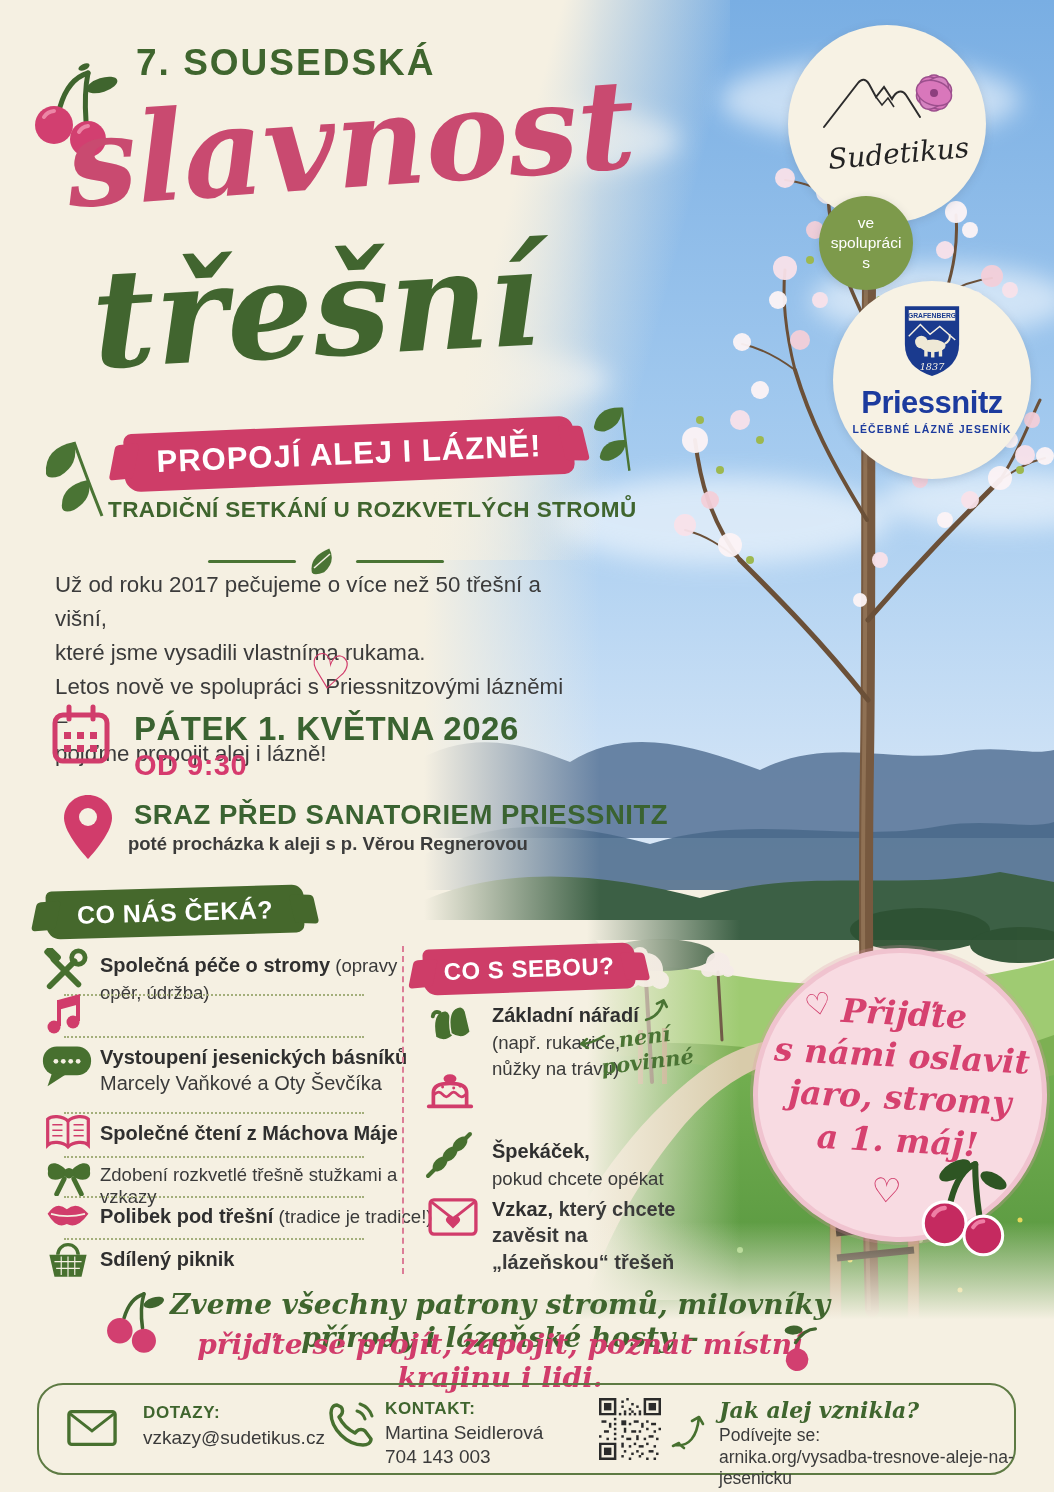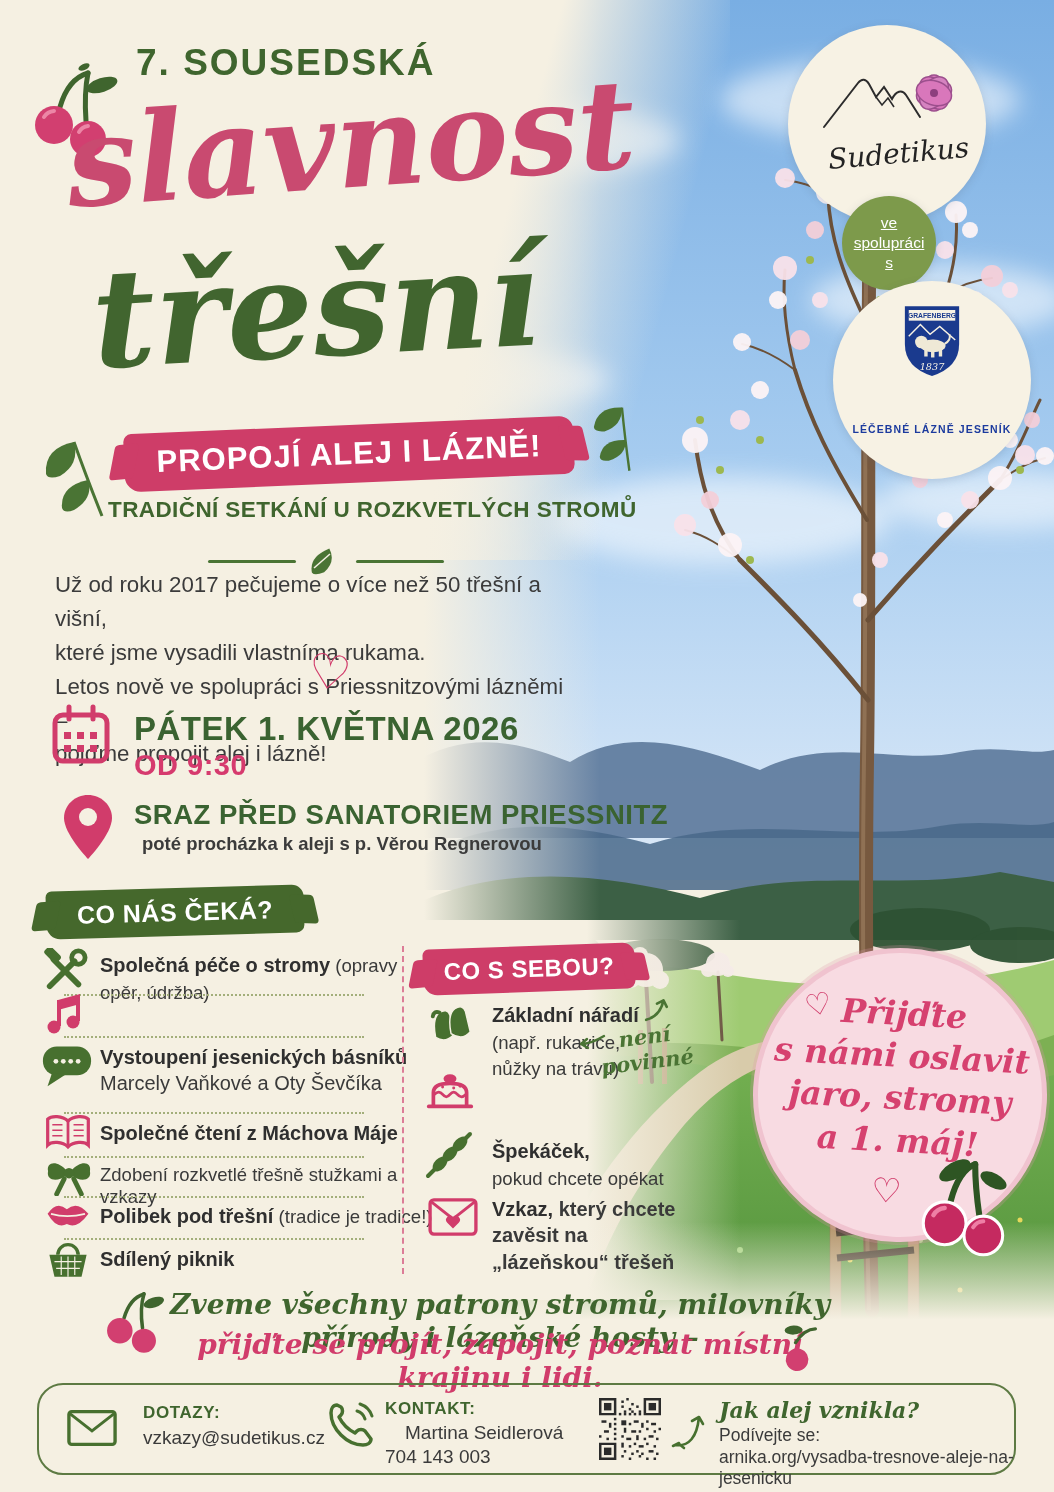--- a/index.html
+++ b/index.html
@@ -254,40 +254,41 @@
         <ellipse rx="12" ry="18" transform="rotate(72)" fill="#d583c0" stroke="#9c4f8d" stroke-width="1.5"></ellipse>
         <ellipse rx="12" ry="18" transform="rotate(144)" fill="#d977bb" stroke="#9c4f8d" stroke-width="1.5"></ellipse>
         <ellipse rx="12" ry="18" transform="rotate(216)" fill="#d583c0" stroke="#9c4f8d" stroke-width="1.5"></ellipse>
         <ellipse rx="12" ry="18" transform="rotate(288)" fill="#d977bb" stroke="#9c4f8d" stroke-width="1.5"></ellipse>
         <circle r="4" fill="#8d3f7e"></circle>
       </g>
     </svg>
     <div class="abs sud-name" style="left:40px;top:112px;">Sudetikus</div>
   </div>
 
-  <div class="abs circle collab" style="left:842px;top:196px;width:94px;height:94px;text-decoration:underline;">
+  <div class="abs circle collab" style="left:819px;top:196px;width:94px;height:94px;">
     <span style="width:80px;">ve spolupráci s</span>
   </div>
 
   <div class="abs circle" style="left:833px;top:281px;width:198px;height:198px;text-align:center;">
     <svg class="abs" style="left:68px;top:22px;" width="62" height="76" viewBox="0 0 64 78">
       <path d="M4,3 H60 V42 Q60,66 32,75 Q4,66 4,42 Z" fill="#1a3a8e"></path>
       <rect x="8" y="7" width="48" height="11" fill="#f7f2e4"></rect>
       <text x="32" y="15.5" font-size="7" font-weight="bold" fill="#1a3a8e" text-anchor="middle" font-family="Liberation Sans,sans-serif">GRAFENBERG</text>
       <path d="M8,34 L20,22 L30,32 L40,24 L56,38" stroke="#f7f2e4" stroke-width="1.5" fill="none"></path>
       <ellipse cx="33" cy="44" rx="13" ry="6.5" fill="#efe9d6"></ellipse>
       <circle cx="21" cy="40" r="6.5" fill="#efe9d6"></circle>
       <g fill="#efe9d6">
           <rect x="24" y="47" width="3.5" height="8"></rect>
           <rect x="31" y="48" width="3.5" height="8"></rect>
           <rect x="39" y="47" width="3.5" height="8"></rect>
         </g>
       <path d="M45,42 Q52,38 50,32" stroke="#efe9d6" stroke-width="2" fill="none"></path>
       <text x="32" y="69" font-size="10" font-style="italic" fill="#f7f2e4" text-anchor="middle" font-family="DejaVu Serif,serif">1837</text>
     </svg>
+    <div class="abs priess-word" style="left:0;right:0;top:104px;">Priessnitz</div>
     <div class="abs priess-sub" style="left:0;right:0;top:142px;">LÉČEBNÉ LÁZNĚ JESENÍK</div>
   </div>
 
   <svg class="abs" style="left:24px;top:58px;" width="100" height="112" viewBox="0 0 100 110">
     <path d="M36,48 Q44,20 64,14" stroke="#3f652e" stroke-width="5" fill="none" stroke-linecap="round"></path>
     <path d="M62,62 Q60,34 64,14" stroke="#3f652e" stroke-width="5" fill="none" stroke-linecap="round"></path>
     <ellipse cx="78" cy="26" rx="16" ry="7" transform="rotate(-18 78 26)" fill="#3f652e"></ellipse>
     <ellipse cx="60" cy="8" rx="6" ry="3" transform="rotate(-25 60 8)" fill="#3f652e"></ellipse>
     <circle cx="30" cy="66" r="19" fill="#d23f70"></circle>
       <path d="M20,58 a13,13 0 0 1 10,-6" stroke="#ec86a6" stroke-width="4" fill="none" stroke-linecap="round"></path>
@@ -342,21 +343,21 @@
       </g>
   </svg>
   <div class="abs ev-main" style="left:134px;top:710px;font-size:33px;">PÁTEK 1. KVĚTNA 2026</div>
   <div class="abs ev-pink" style="left:134px;top:749px;font-size:29px;">OD 9:30</div>
 
   <svg class="abs" style="left:62px;top:793px;" width="52" height="68" viewBox="0 0 52 68">
     <path d="M26,2 C13,2 2,12 2,25 C2,41 26,66 26,66 C26,66 50,41 50,25 C50,12 39,2 26,2 Z" fill="#d13c6b"></path>
     <circle cx="26" cy="24" r="9" fill="#f5f0e2"></circle>
   </svg>
   <div class="abs ev-main" style="left:134px;top:799px;font-size:27.5px;">SRAZ PŘED SANATORIEM PRIESSNITZ</div>
-  <div class="abs ev-note" style="left:142px;top:833px;">poté procházka k aleji s p. Věrou Regnerovou</div>
+  <div class="abs ev-note" style="left:128px;top:833px;">poté procházka k aleji s p. Věrou Regnerovou</div>
 
   <div class="abs brush brush-green" style="left:46px;top:888px;width:258px;height:48px;transform:rotate(-1.6deg);border-radius:6px 12px 8px 14px;">
     <span style="font-size:25px;letter-spacing:.5px;">CO NÁS ČEKÁ?</span>
   </div>
 
   <svg class="abs" style="left:42px;top:948px;" width="46" height="44" viewBox="0 0 48 46">
     <line x1="8" y1="40" x2="34" y2="14" stroke="#47702f" stroke-width="6" stroke-linecap="round"></line>
     <circle cx="38" cy="10" r="7" stroke="#47702f" stroke-width="5" fill="none"></circle>
     <line x1="12" y1="12" x2="38" y2="38" stroke="#47702f" stroke-width="6" stroke-linecap="round"></line>
     <rect x="2" y="2" width="18" height="10" rx="3" fill="#47702f" transform="rotate(45 11 7)"></rect>
@@ -512,21 +513,21 @@
     </svg>
     <div class="abs f-label" style="left:104px;top:18px;">DOTAZY:</div>
     <div class="abs f-val" style="left:104px;top:42px;">vzkazy@sudetikus.cz</div>
 
     <svg class="abs" style="left:288px;top:16px;" width="48" height="48" viewBox="0 0 48 48">
       <path d="M10,4 C6,4 4,8 4,12 C4,28 20,44 36,44 C40,44 44,42 44,38 L38,30 C36,28 32,28 30,30 L28,32 C20,28 16,24 12,16 L14,14 C16,12 16,8 14,6 Z" fill="none" stroke="#47702f" stroke-width="3.5" stroke-linejoin="round"></path>
       <path d="M30,10 A12,12 0 0 1 38,18" stroke="#47702f" stroke-width="3" fill="none" stroke-linecap="round"></path>
       <path d="M33,3 A19,19 0 0 1 45,15" stroke="#47702f" stroke-width="3" fill="none" stroke-linecap="round"></path>
     </svg>
     <div class="abs f-label" style="left:346px;top:14px;">KONTAKT:</div>
-    <div class="abs f-val" style="left:366px;top:37px;">Martina Seidlerová</div>
+    <div class="abs f-val" style="left:346px;top:37px;">Martina Seidlerová</div>
     <div class="abs f-val" style="left:346px;top:61px;">704 143 003</div>
 
     <svg class="abs" style="left:560px;top:13px;" width="62" height="62" viewBox="0 0 25 25">
       <g fill="#2b2b2b">
         <path d="M0,0 h7 v7 h-7 Z M1,1 v5 h5 v-5 Z" fill-rule="evenodd"></path>
           <rect x="2" y="2" width="3" height="3"></rect>
         <path d="M18,0 h7 v7 h-7 Z M19,1 v5 h5 v-5 Z" fill-rule="evenodd"></path>
           <rect x="20" y="2" width="3" height="3"></rect>
         <path d="M0,18 h7 v7 h-7 Z M1,19 v5 h5 v-5 Z" fill-rule="evenodd"></path>
           <rect x="2" y="20" width="3" height="3"></rect>

